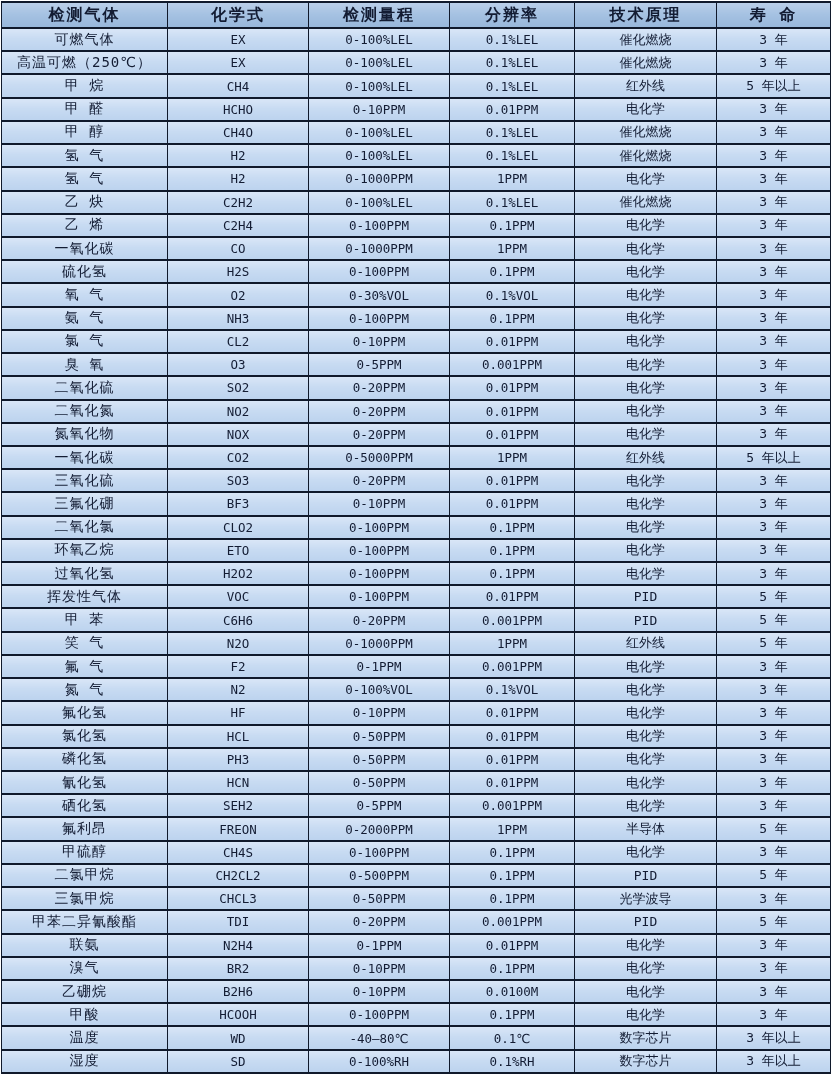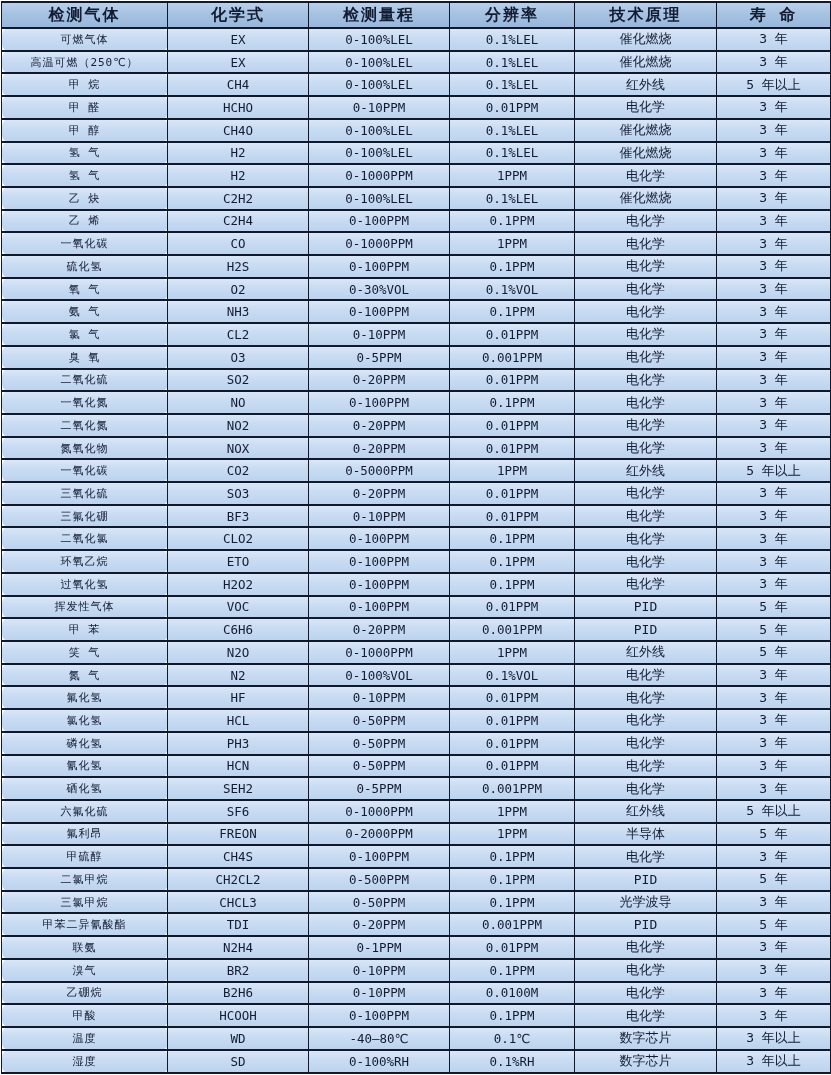--- a/index.html
+++ b/index.html
@@ -40,23 +40,22 @@
     font-weight: bold;
     letter-spacing: 2px;
     background: linear-gradient(180deg, #bacfe9 0%, #a6c2e2 45%, #98b7db 100%);
   }
   table.spec-table td {
     height: 18px;
     font-size: 12.5px;
     background: linear-gradient(180deg, #d9e6f7 0%, #c8dbf2 45%, #bcd3ee 100%);
   }
   table.spec-table td.c-gas {
-    font-size: 11px;
+    font-size: 14px;
     letter-spacing: 1px;
-    border-radius: 7px;
   }
   table.spec-table td.c-principle,
   table.spec-table td.c-lifespan {
     font-size: 13px;
   }
   col.w0 { width: 166px; }
   col.w1 { width: 141px; }
   col.w2 { width: 141px; }
   col.w3 { width: 125px; }
   col.w4 { width: 142px; }
@@ -208,28 +207,20 @@
         </tr>
         <tr>
           <td class="c-gas">二氧化硫</td>
           <td class="c-formula">SO2</td>
           <td class="c-range">0-20PPM</td>
           <td class="c-resolution">0.01PPM</td>
           <td class="c-principle">电化学</td>
           <td class="c-lifespan">3 年</td>
         </tr>
         <tr>
-          <td class="c-gas">一氧化氮</td>
-          <td class="c-formula">NO</td>
-          <td class="c-range">0-100PPM</td>
-          <td class="c-resolution">0.1PPM</td>
-          <td class="c-principle">电化学</td>
-          <td class="c-lifespan">3 年</td>
-        </tr>
-        <tr>
           <td class="c-gas">二氧化氮</td>
           <td class="c-formula">NO2</td>
           <td class="c-range">0-20PPM</td>
           <td class="c-resolution">0.01PPM</td>
           <td class="c-principle">电化学</td>
           <td class="c-lifespan">3 年</td>
         </tr>
         <tr>
           <td class="c-gas">氮氧化物</td>
           <td class="c-formula">NOX</td>
@@ -304,20 +295,28 @@
         </tr>
         <tr>
           <td class="c-gas">笑 气</td>
           <td class="c-formula">N2O</td>
           <td class="c-range">0-1000PPM</td>
           <td class="c-resolution">1PPM</td>
           <td class="c-principle">红外线</td>
           <td class="c-lifespan">5 年</td>
         </tr>
         <tr>
+          <td class="c-gas">氟 气</td>
+          <td class="c-formula">F2</td>
+          <td class="c-range">0-1PPM</td>
+          <td class="c-resolution">0.001PPM</td>
+          <td class="c-principle">电化学</td>
+          <td class="c-lifespan">3 年</td>
+        </tr>
+        <tr>
           <td class="c-gas">氮 气</td>
           <td class="c-formula">N2</td>
           <td class="c-range">0-100%VOL</td>
           <td class="c-resolution">0.1%VOL</td>
           <td class="c-principle">电化学</td>
           <td class="c-lifespan">3 年</td>
         </tr>
         <tr>
           <td class="c-gas">氟化氢</td>
           <td class="c-formula">HF</td>
@@ -350,28 +349,20 @@
           <td class="c-principle">电化学</td>
           <td class="c-lifespan">3 年</td>
         </tr>
         <tr>
           <td class="c-gas">硒化氢</td>
           <td class="c-formula">SEH2</td>
           <td class="c-range">0-5PPM</td>
           <td class="c-resolution">0.001PPM</td>
           <td class="c-principle">电化学</td>
           <td class="c-lifespan">3 年</td>
-        </tr>
-        <tr>
-          <td class="c-gas">六氟化硫</td>
-          <td class="c-formula">SF6</td>
-          <td class="c-range">0-1000PPM</td>
-          <td class="c-resolution">1PPM</td>
-          <td class="c-principle">红外线</td>
-          <td class="c-lifespan">5 年以上</td>
         </tr>
         <tr>
           <td class="c-gas">氟利昂</td>
           <td class="c-formula">FREON</td>
           <td class="c-range">0-2000PPM</td>
           <td class="c-resolution">1PPM</td>
           <td class="c-principle">半导体</td>
           <td class="c-lifespan">5 年</td>
         </tr>
         <tr>

